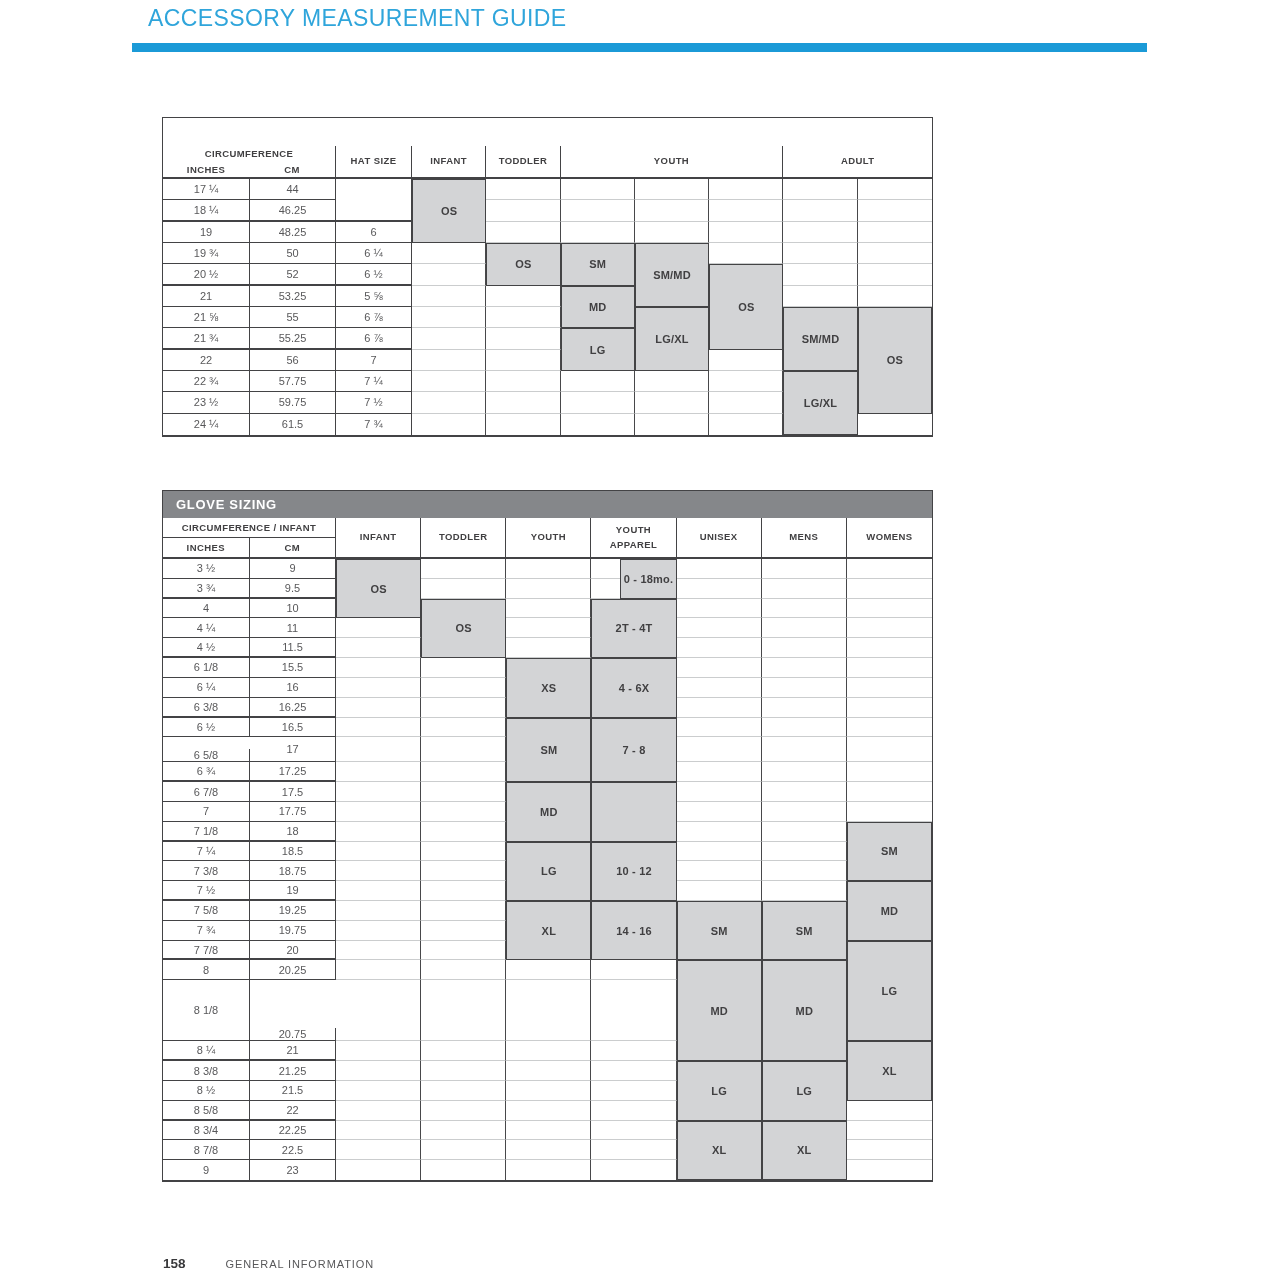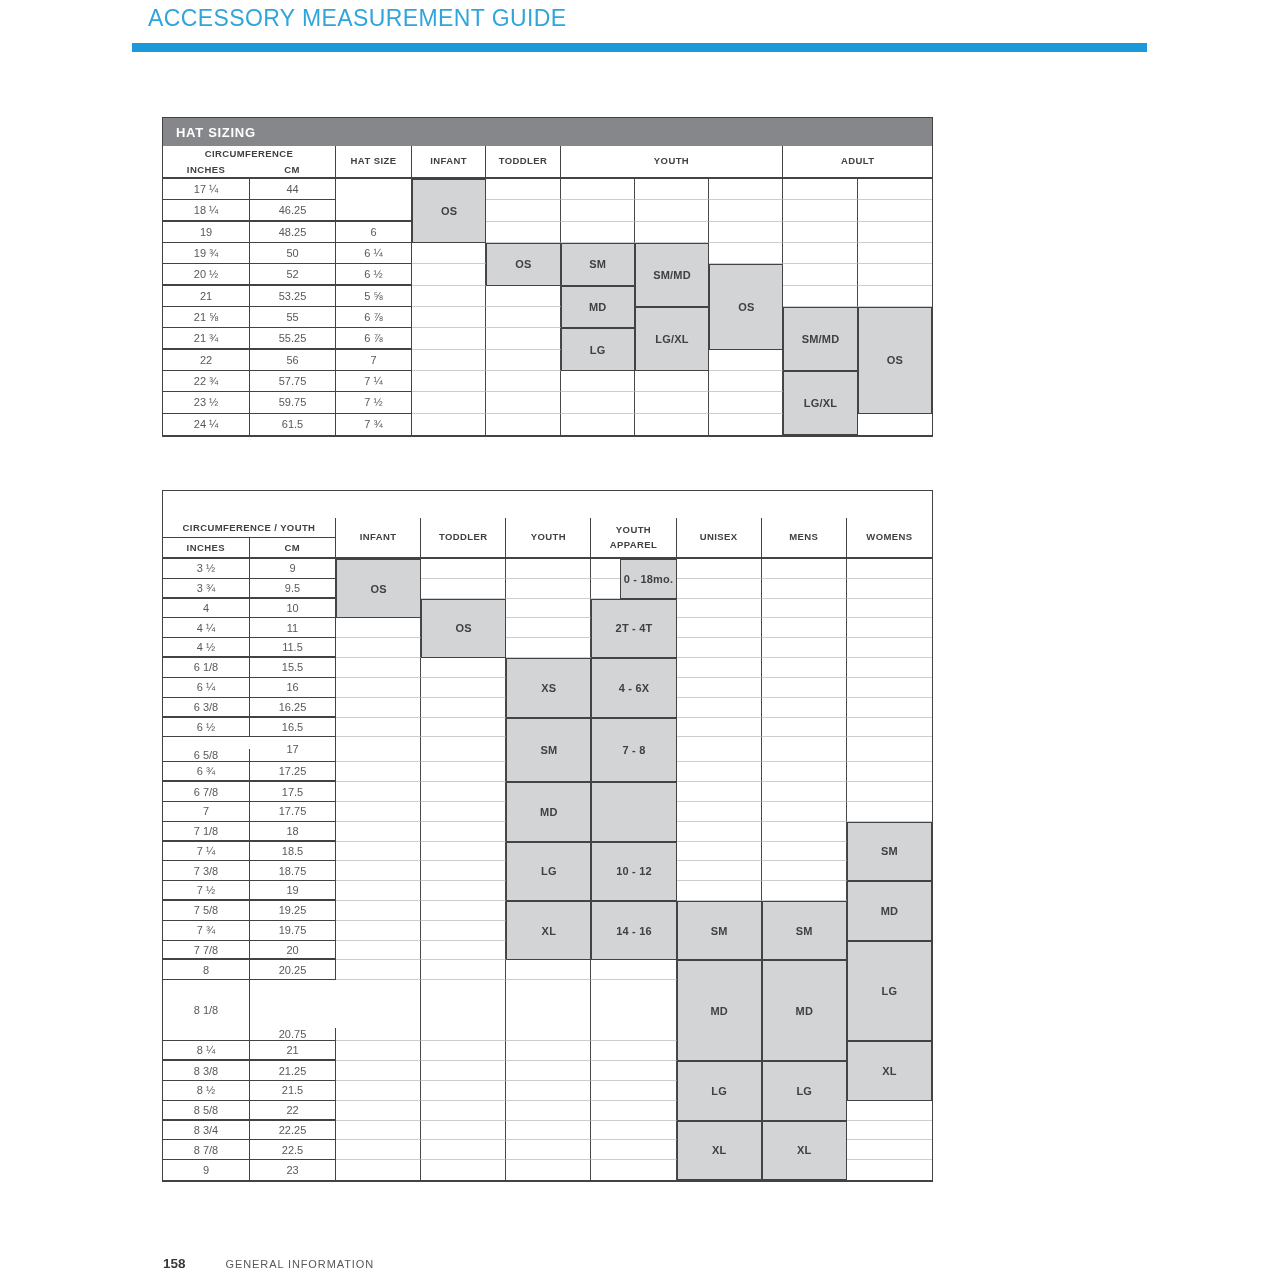--- a/index.html
+++ b/index.html
@@ -57,21 +57,20 @@
   .footer .num { font-size:13.5px; font-weight:bold; color:#39393B; }
   .footer .lbl { font-size:11px; color:#58585A; letter-spacing:0.9px; margin-left:40px; }
 </style>
 </head>
 <body>
 
 <div class="page-title">ACCESSORY MEASUREMENT GUIDE</div>
 <div class="rule"></div>
 
 <div class="sizing-table" id="hat-table">
-    <div class="t-title">HAT SIZING</div>
     <div class="mh">
       <div class="mh-top">CIRCUMFERENCE</div>
       <div class="mh-sub">
         <span>INCHES</span>
         <span>CM</span>
       </div>
     </div>
     <div class="hcell" style="grid-column: 3 / 4;">HAT SIZE</div>
     <div class="hcell" style="grid-column: 4 / 5;">INFANT</div>
     <div class="hcell" style="grid-column: 5 / 6;">TODDLER</div>
@@ -203,22 +202,23 @@
     <div class="block" style="grid-area: 8 / 6 / 10;">MD</div>
     <div class="block" style="grid-area: 10 / 6 / 12;">LG</div>
     <div class="block" style="grid-area: 6 / 7 / 9;">SM/MD</div>
     <div class="block" style="grid-area: 9 / 7 / 12;">LG/XL</div>
     <div class="block" style="grid-area: 7 / 8 / 11;">OS</div>
     <div class="block" style="grid-area: 9 / 9 / 12;">SM/MD</div>
     <div class="block" style="grid-area: 12 / 9 / 15;">LG/XL</div>
     <div class="block" style="grid-area: 9 / 10 / 14;">OS</div>
   </div>
 <div class="sizing-table" id="glove-table">
+    <div class="t-title">GLOVE SIZING</div>
     <div class="mh split">
-      <div class="mh-top">CIRCUMFERENCE / YOUTH</div>
+      <div class="mh-top">CIRCUMFERENCE / INFANT</div>
       <div class="mh-sub">
         <span>INCHES</span>
         <span>CM</span>
       </div>
     </div>
     <div class="hcell" style="grid-column: 3 / 4;">INFANT</div>
     <div class="hcell" style="grid-column: 4 / 5;">TODDLER</div>
     <div class="hcell" style="grid-column: 5 / 6;">YOUTH</div>
     <div class="hcell stacked" style="grid-column: 6 / 7;">YOUTH APPAREL</div>
     <div class="hcell" style="grid-column: 7 / 8;">UNISEX</div>

